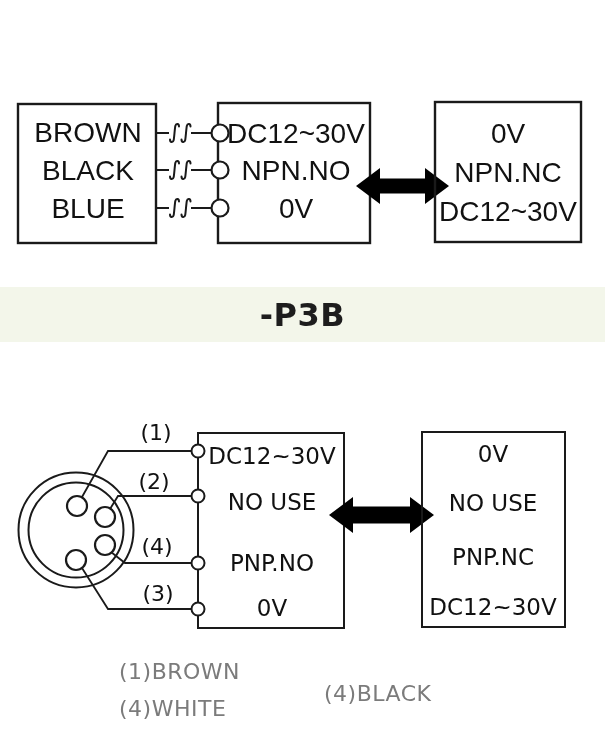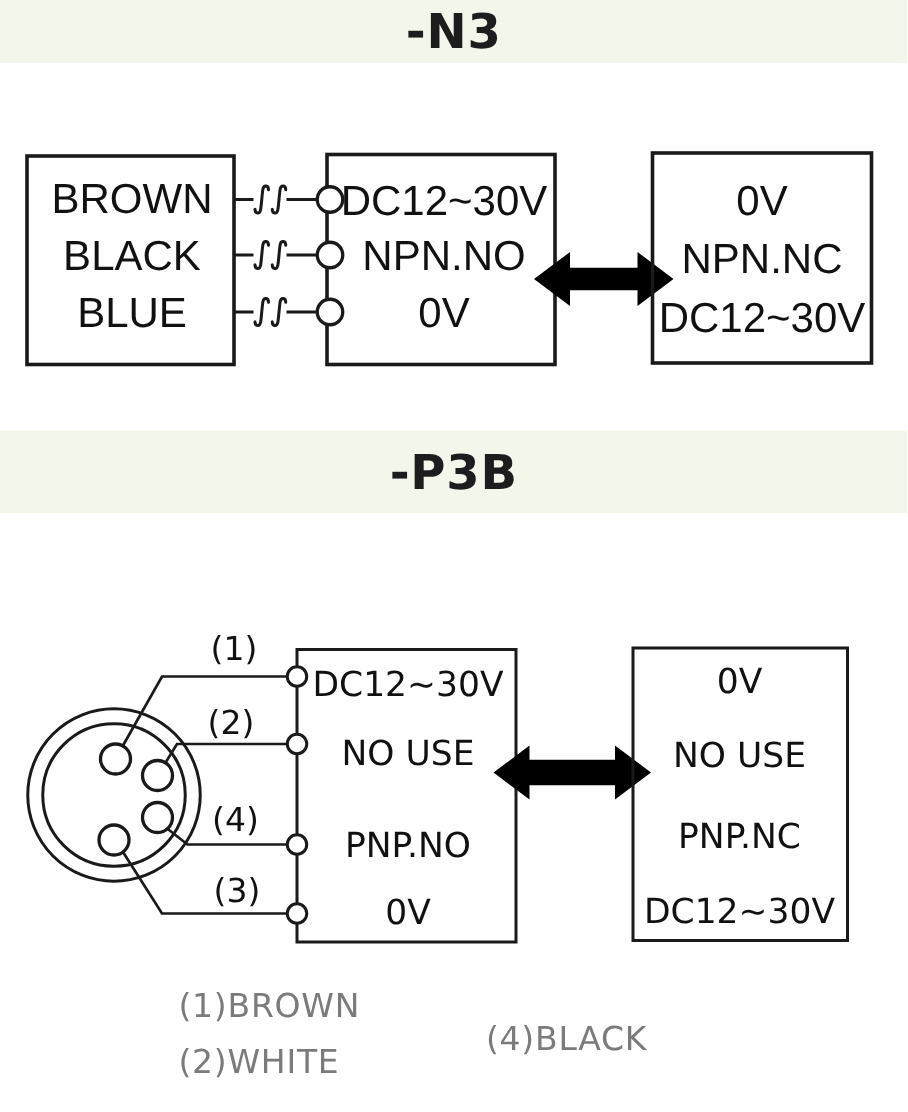--- a/index.html
+++ b/index.html
@@ -30,23 +30,20 @@
   .t-pin{font-family:"DejaVu Sans",sans-serif;font-size:22px;fill:#111111;text-anchor:middle;}
   
   .legend-item{position:absolute;font-family:"DejaVu Sans",sans-serif;font-size:22px;
                color:#7b7b7b;letter-spacing:0.5px;white-space:nowrap;}
 </style>
 </head>
 <body>
 
 <div class="page">
 
-  <div class="band band-n3">
-    <span class="band-title">-N3</span>
-  </div>
 
   <svg class="diag-n3" width="605" height="165" viewBox="0 0 605 165">
 
     <rect class="bx" x="18" y="14" width="138" height="139"></rect>
     <text class="t-n3" x="88" y="52">BROWN</text>
     <text class="t-n3" x="88" y="90">BLACK</text>
     <text class="t-n3" x="88" y="128">BLUE</text>
 
     <g>
       <line class="wr" x1="156" y1="43" x2="169" y2="43"></line>
@@ -121,16 +118,16 @@
     <polygon class="arrow" points="329,115 353,97 353,106.5 410,106.5 410,97 434,115 410,133 410,123.5 353,123.5 353,133"></polygon>
 
     <rect class="bx2" x="422" y="32" width="143" height="195"></rect>
     <text class="t-p3b" x="493" y="62">0V</text>
     <text class="t-p3b" x="493" y="111">NO USE</text>
     <text class="t-p3b" x="493" y="165">PNP.NC</text>
     <text class="t-p3b" x="493" y="215">DC12~30V</text>
   </svg>
 
   <div class="legend-item" style="left:119px;top:659px;">(1)BROWN</div>
-  <div class="legend-item" style="left:119px;top:696px;">(2)WHITE</div>
+  <div class="legend-item" style="left:119px;top:696px;">(4)WHITE</div>
   <div class="legend-item" style="left:324px;top:681px;text-align:right;">(4)BLACK</div>
 
 </div>
 
 </body></html>

